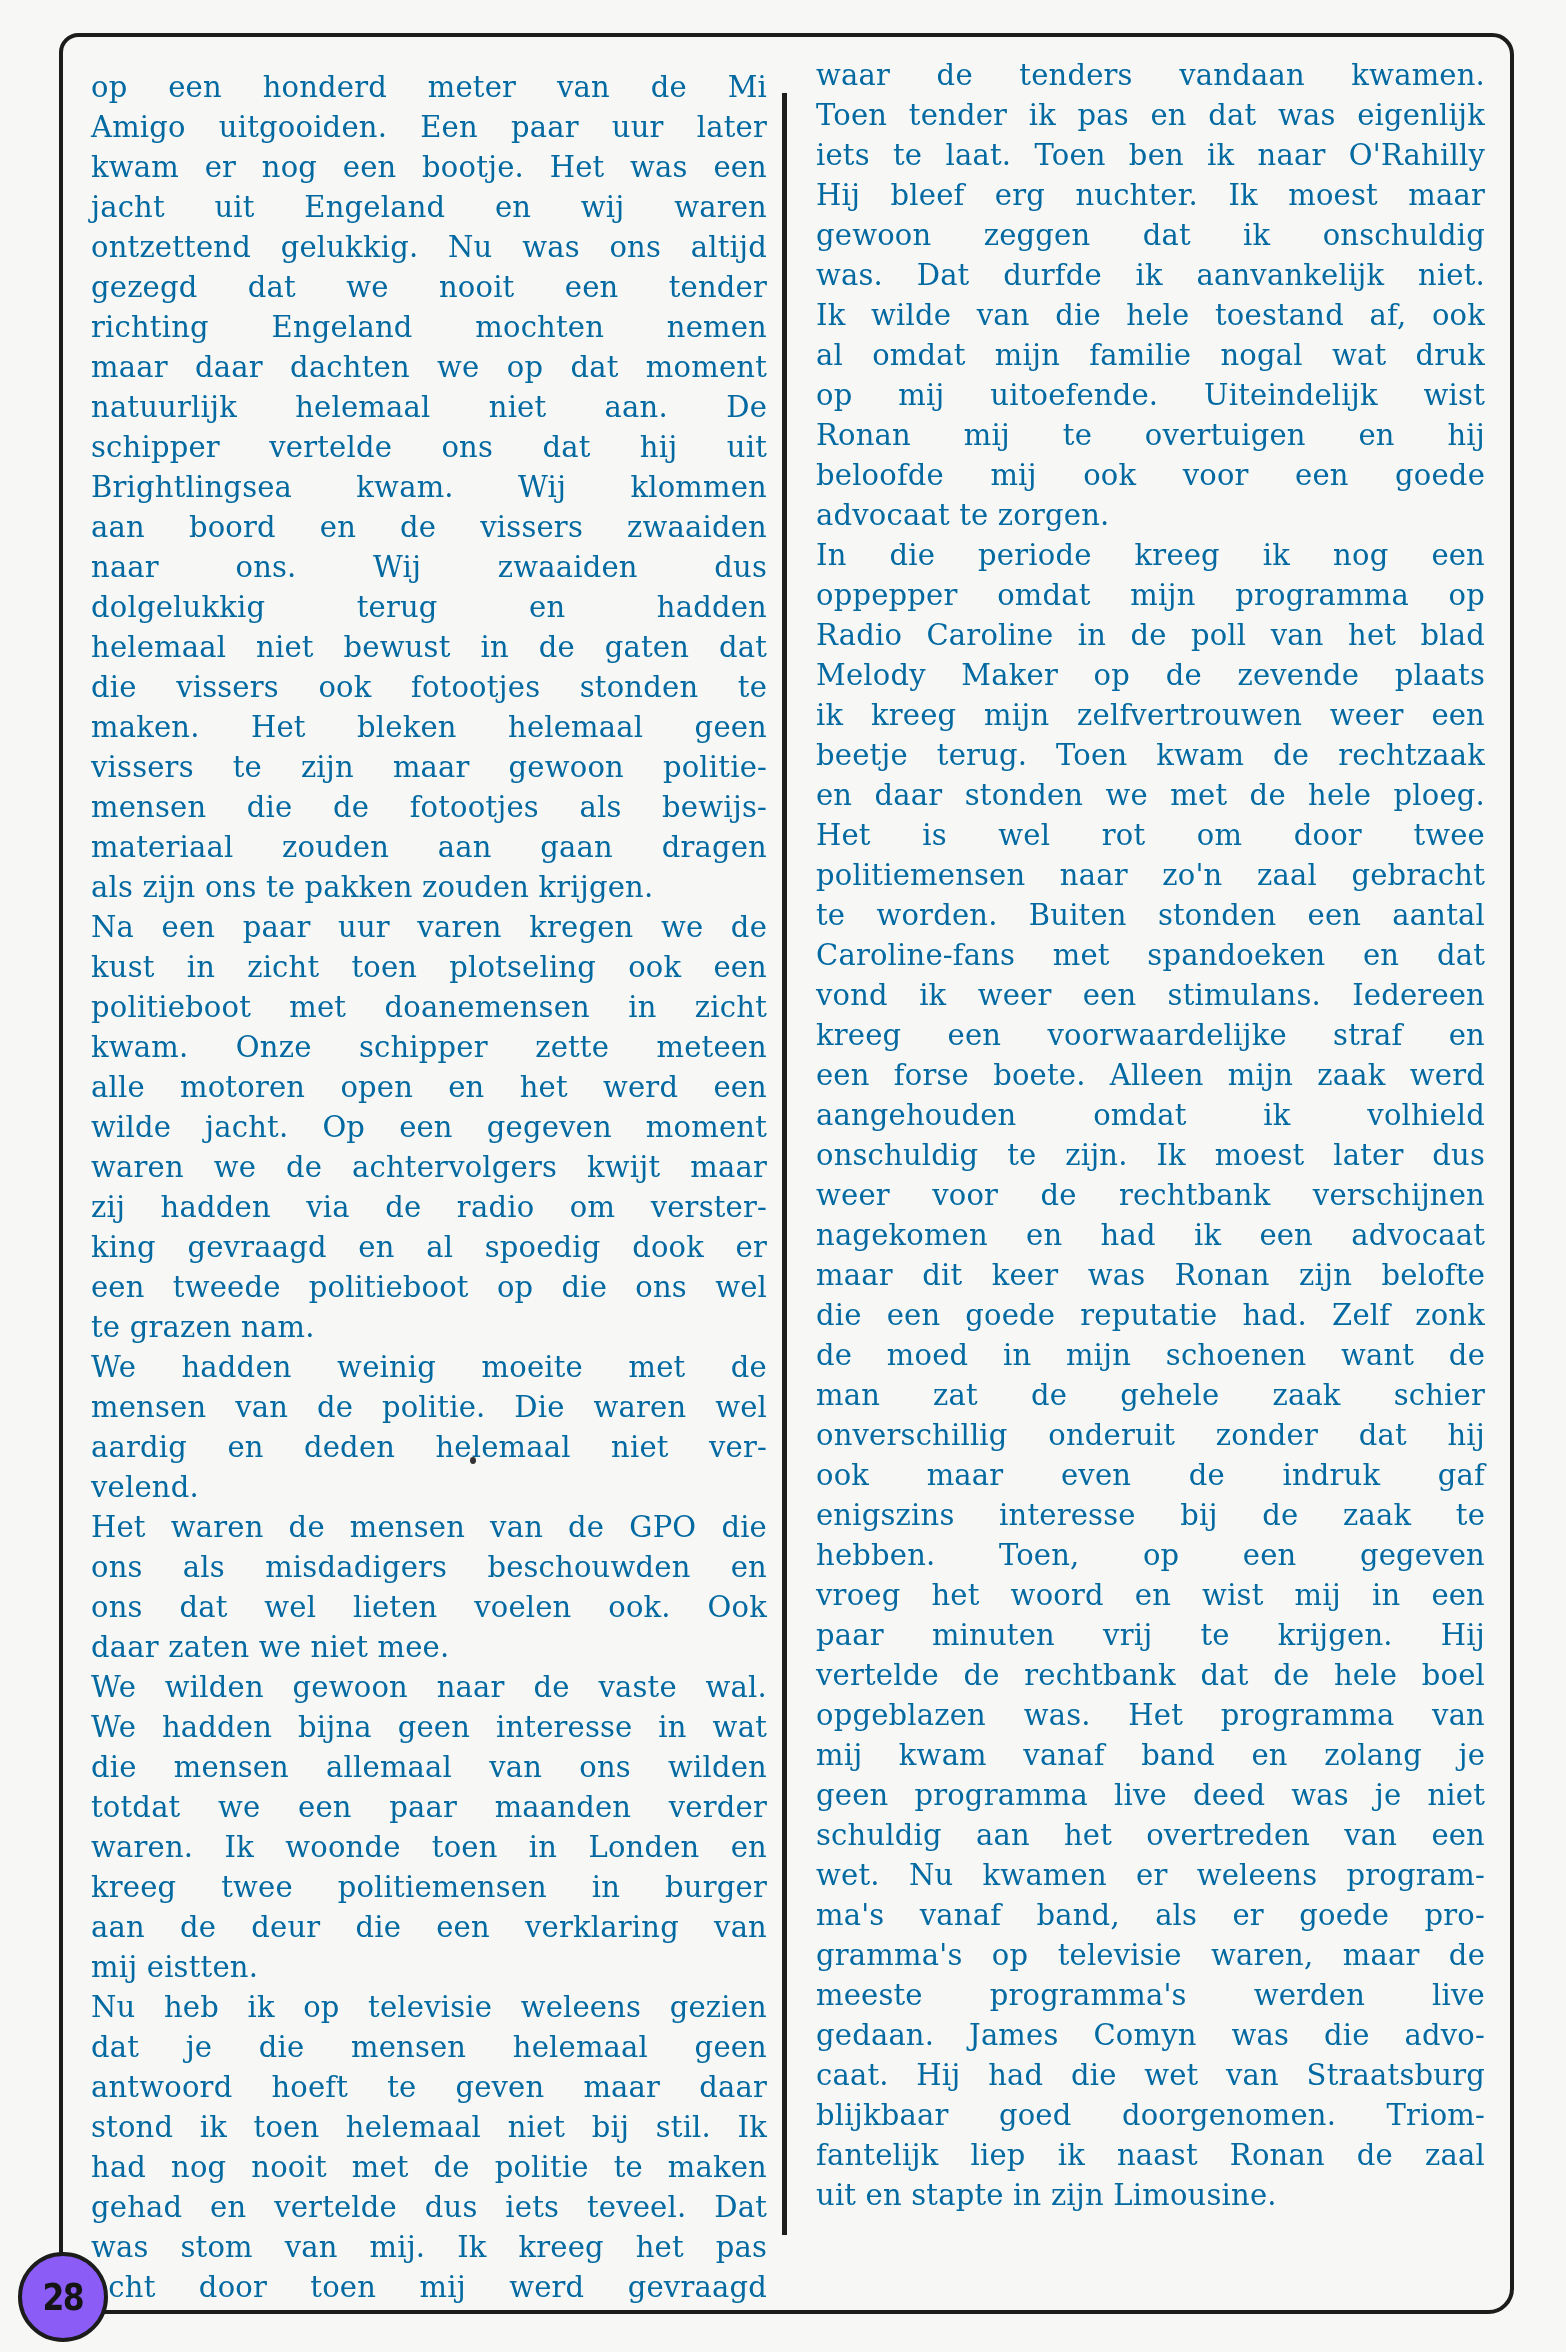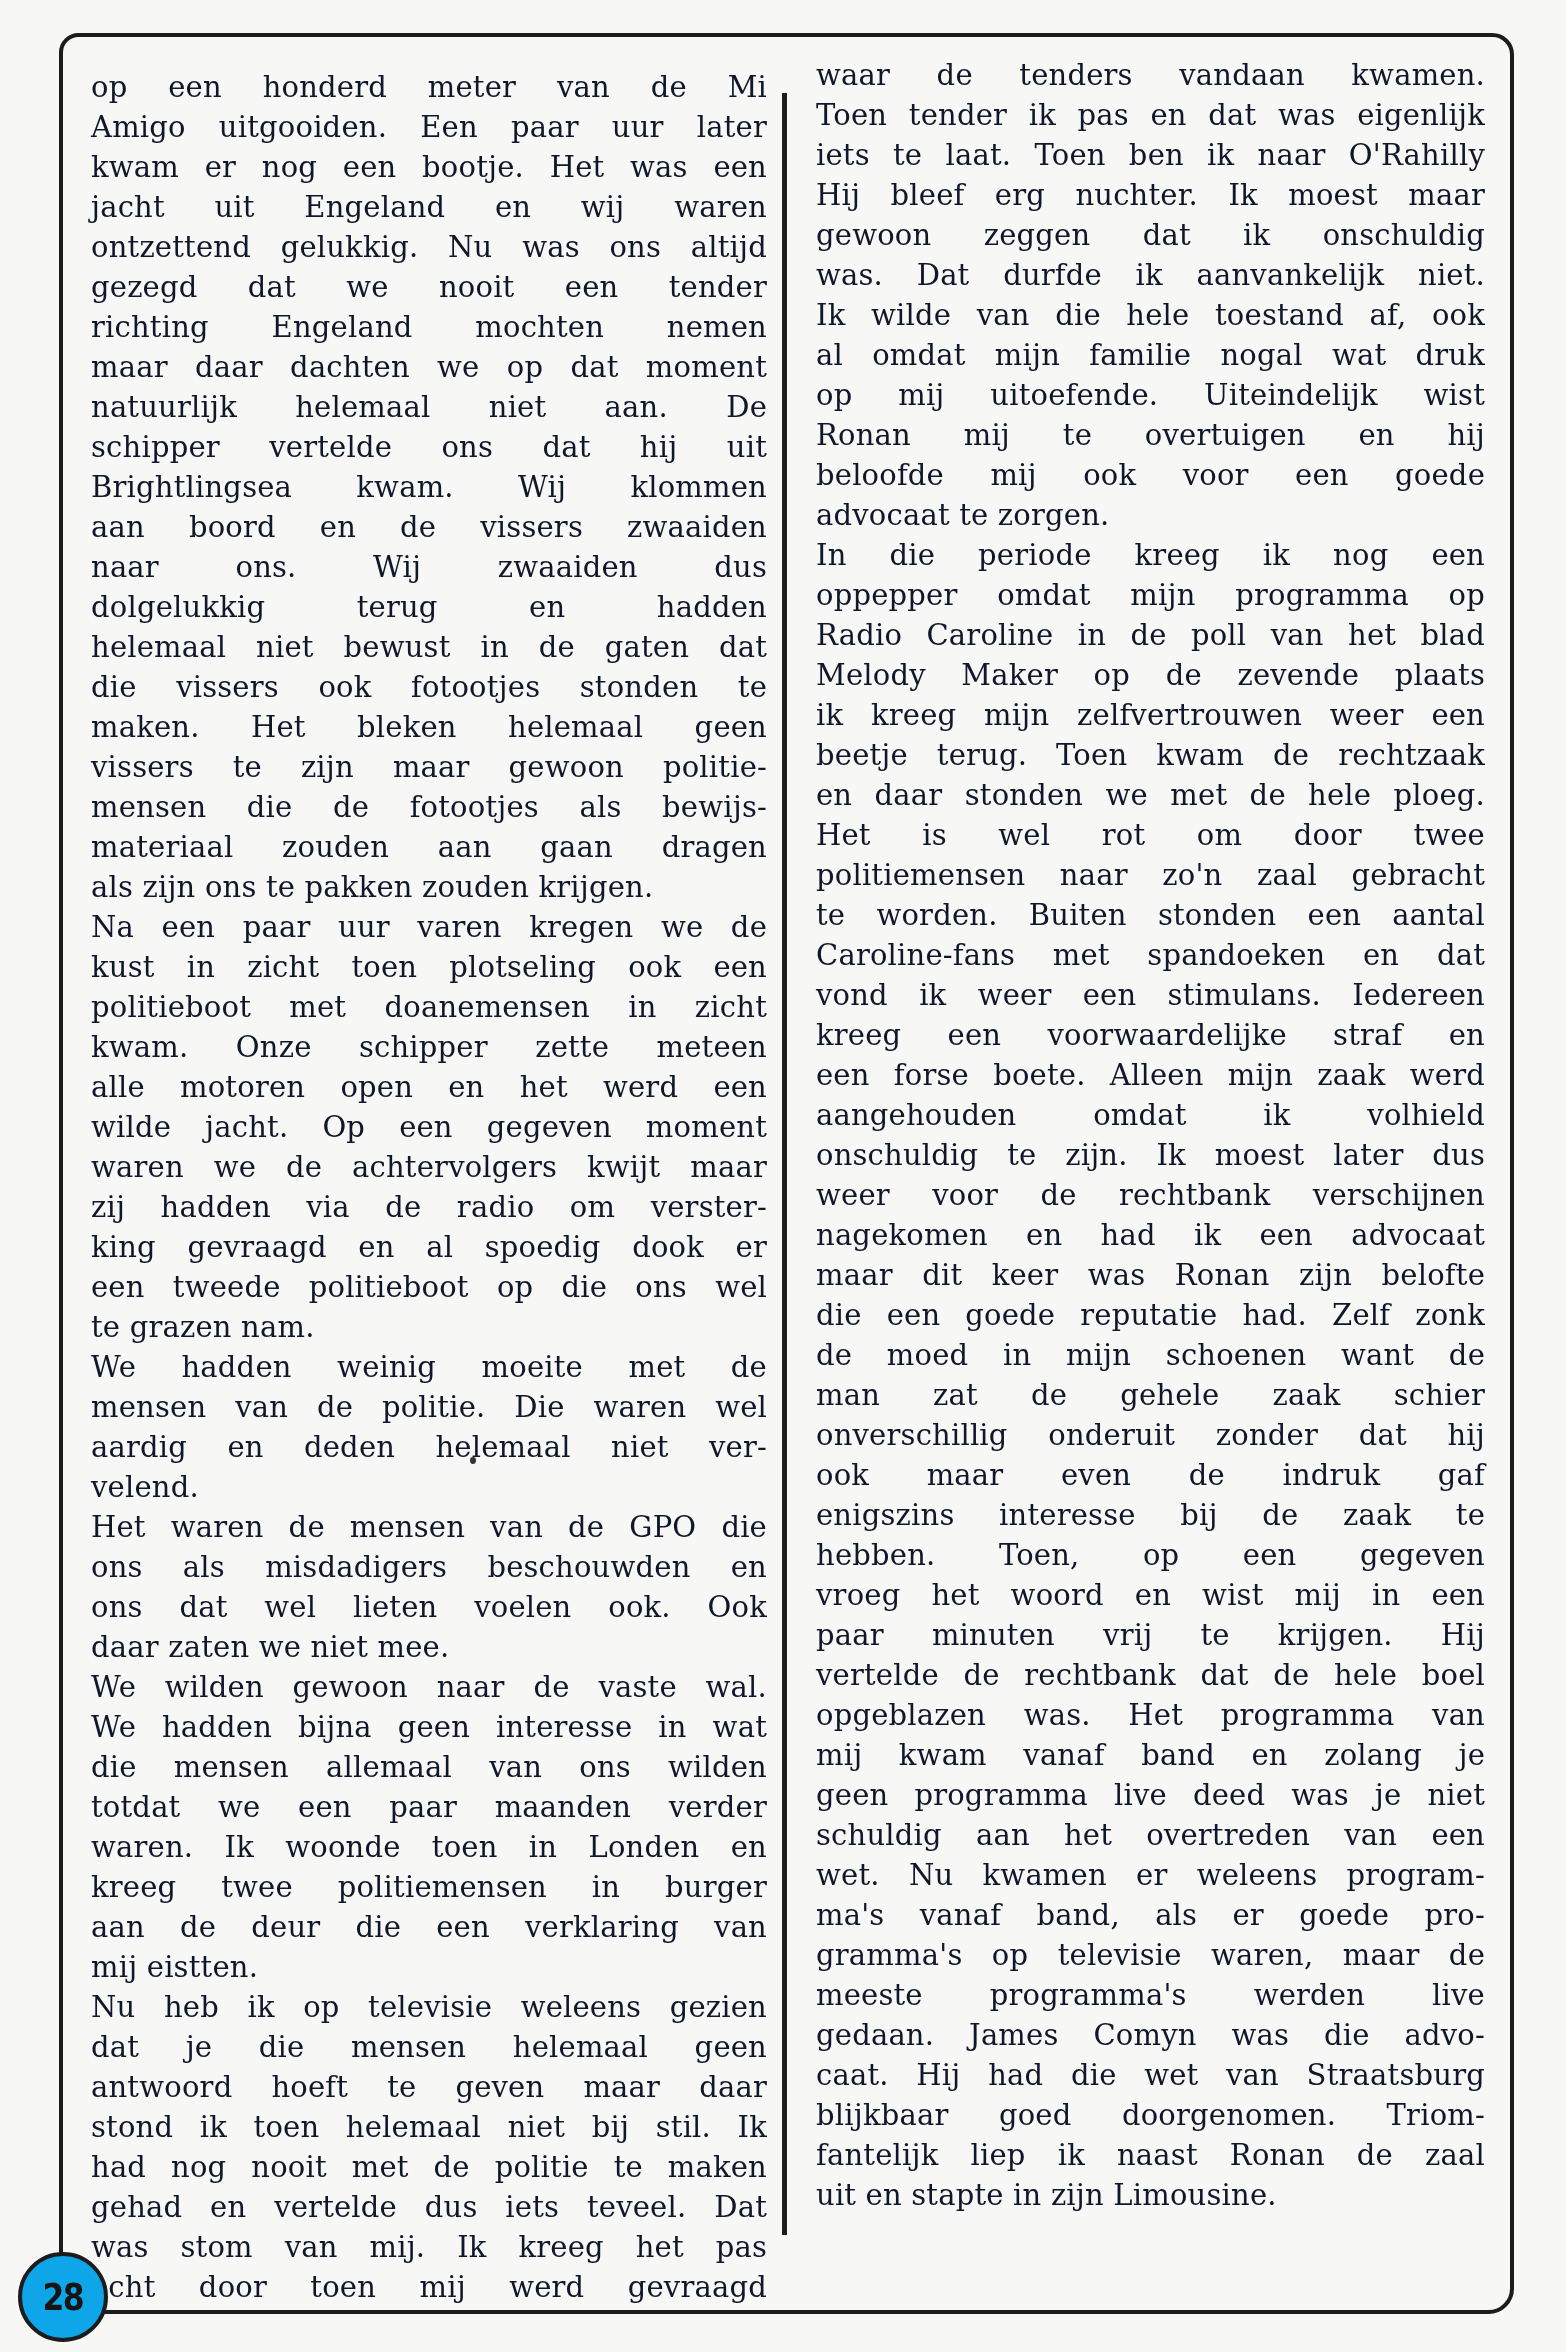--- a/index.html
+++ b/index.html
@@ -30,21 +30,21 @@
       width: 4.9px;
       height: 2142px;
       background: #1e1e1e;
     }
     .column {
       position: absolute;
       top: 67px;
       font-family: "DejaVu Serif", "Liberation Serif", serif;
       font-size: 29px;
       line-height: 40px;
-      color: #0f172a;
+      color: #0369a1;
       letter-spacing: 0.2px;
     }
     .column.left { left: 91px; width: 676px; }
     .column.right { left: 816px; width: 669px; top: 55px; }
     .line {
       display: block;
       white-space: nowrap;
       text-align: justify;
       text-align-last: justify;
       height: 40px;
@@ -52,21 +52,21 @@
     }
     .line.last { text-align-last: left; }
     .page-number {
       position: absolute;
       left: 17.6px;
       top: 2252px;
       width: 90px;
       height: 90px;
       border: 4.9px solid #1c1c1c;
       border-radius: 50%;
-      background: #0ea5e9;
+      background: #8b5cf6;
       box-sizing: border-box;
       display: flex;
       align-items: center;
       justify-content: center;
       font-family: "DejaVu Sans", "Liberation Sans", sans-serif;
       font-weight: bold;
       font-size: 37px;
       color: #151515;
       letter-spacing: -2px;
     }

